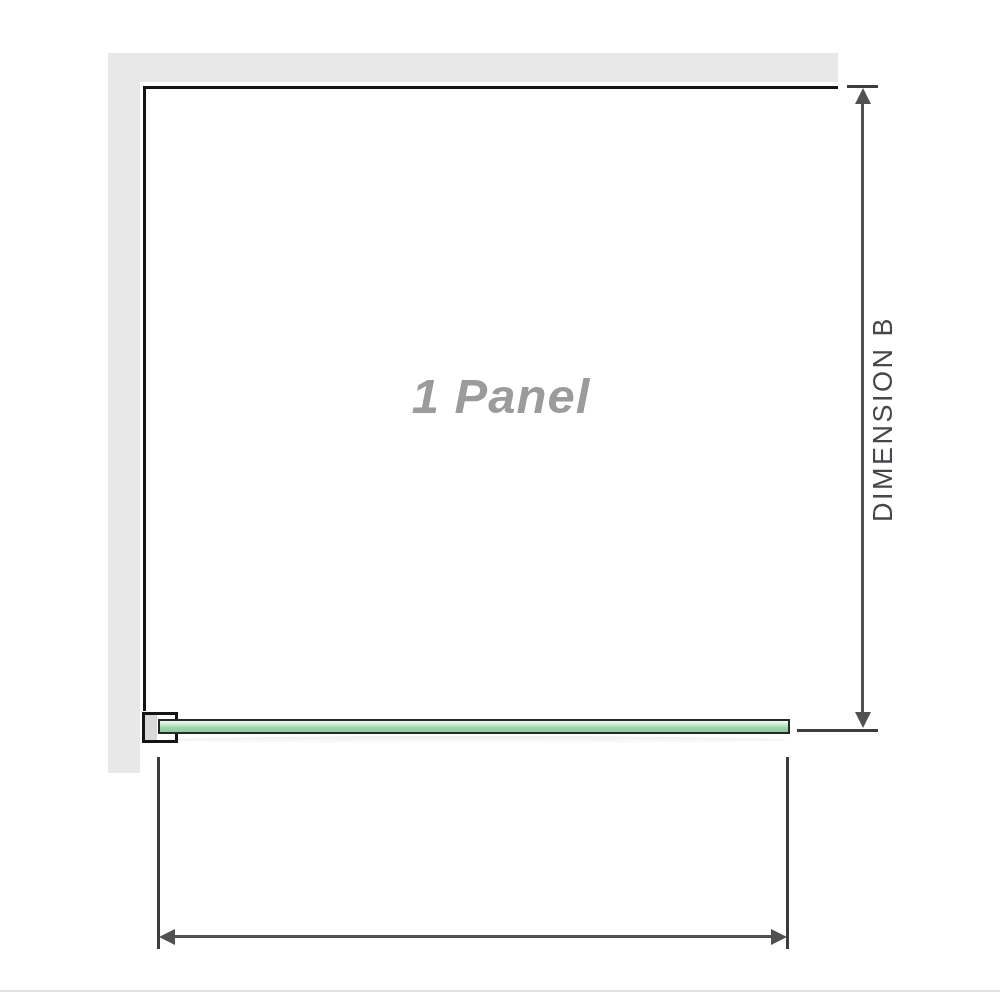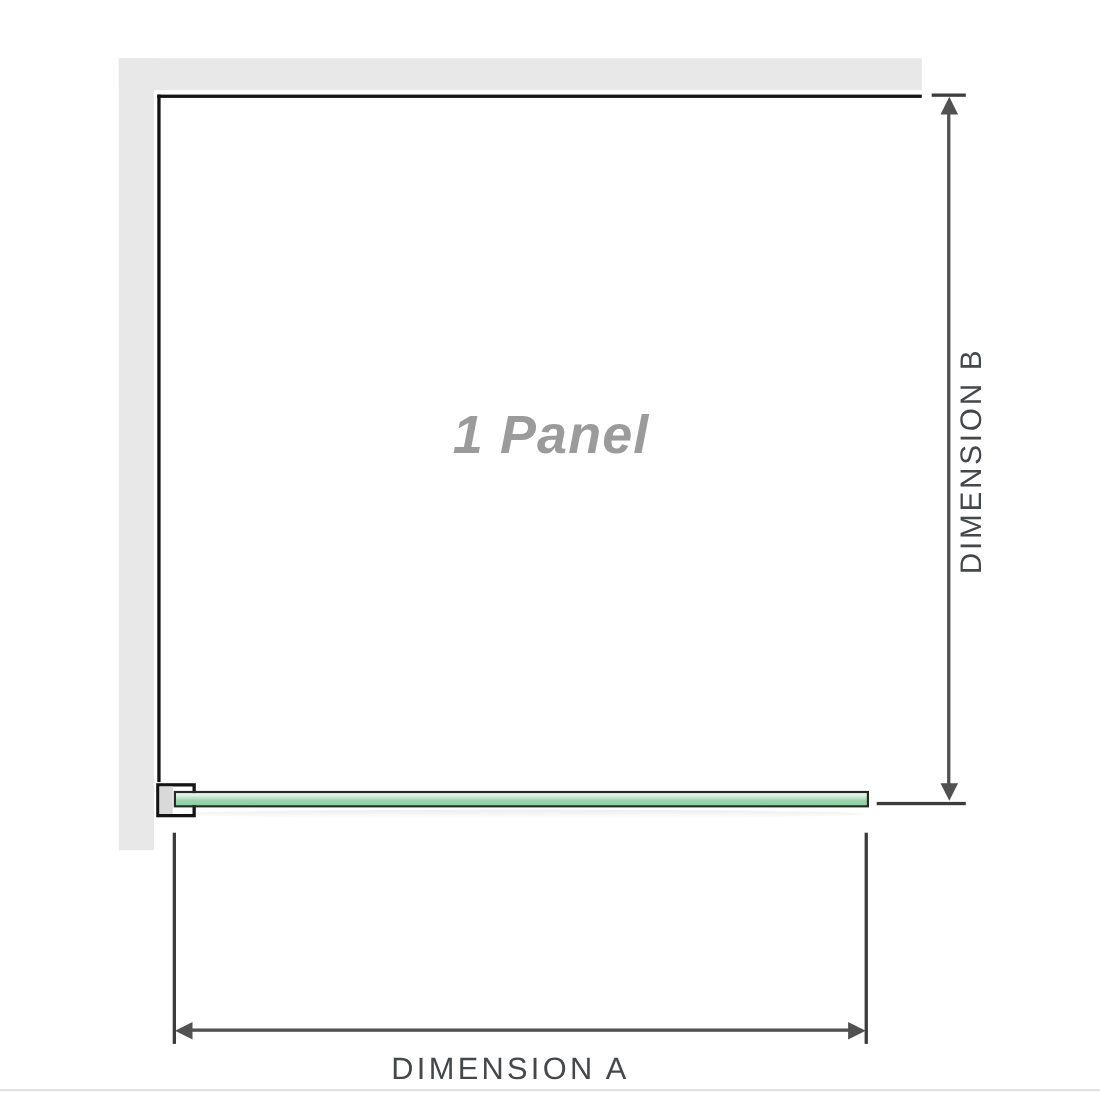--- a/index.html
+++ b/index.html
@@ -128,17 +128,16 @@
   <div class="dim-line dim-b-line"></div>
   <div class="arrow arrow-up"></div>
   <div class="arrow arrow-down"></div>
   <div class="dim-label dim-label-b">DIMENSION B</div>
 
   <div class="tick tick-a-left"></div>
   <div class="tick tick-a-right"></div>
   <div class="dim-line dim-a-line"></div>
   <div class="arrow arrow-left"></div>
   <div class="arrow arrow-right"></div>
-  <div class="dim-label dim-label-a">DIMENSION A</div>
 
   <div class="bottom-divider"></div>
 
 </div>
 
 </body></html>

